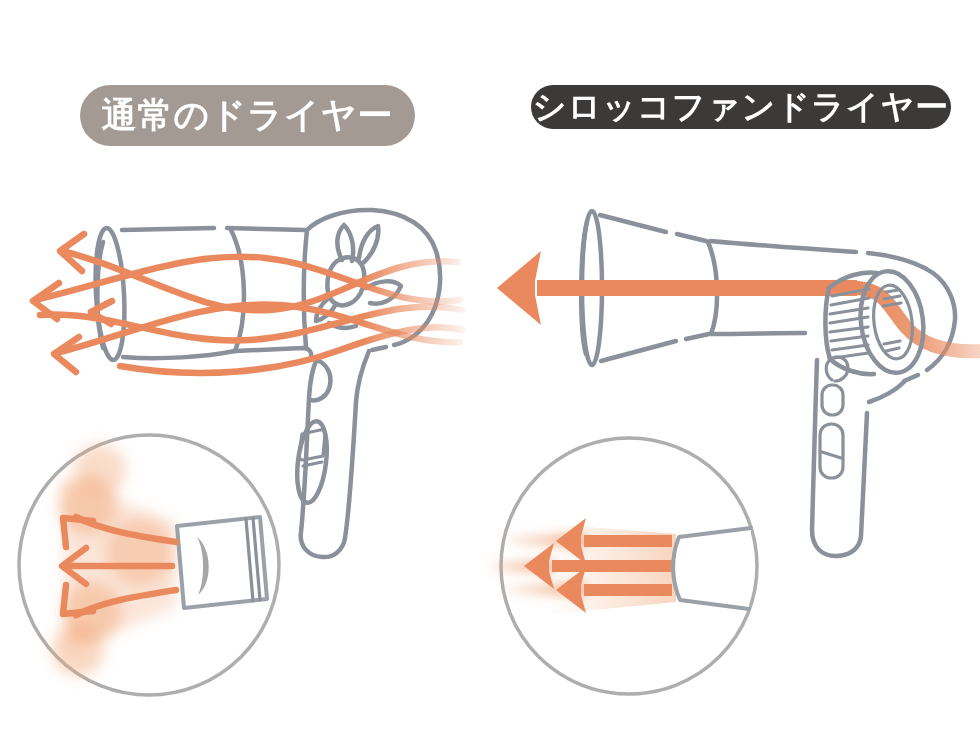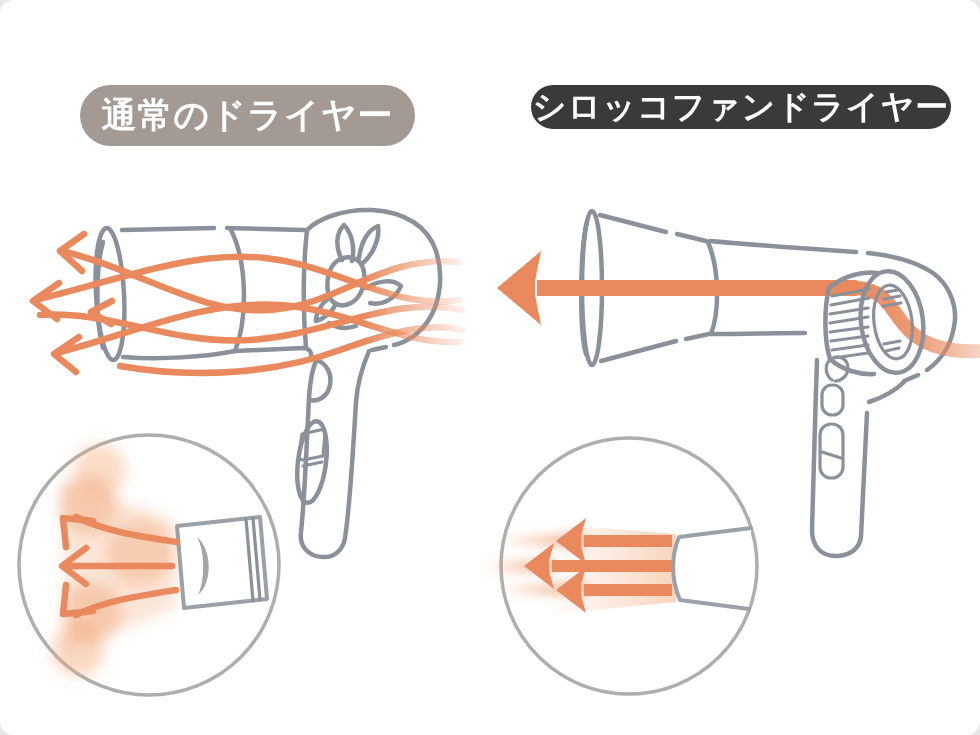--- a/index.html
+++ b/index.html
@@ -9,21 +9,21 @@
     --airflow-orange:#e9895d;
     --line-gray:#8a919b;
     --circle-gray:#aeaeae;
     --nozzle-gray:#9ba1a9;
     --note-text:#1a1a1a;
     --page-bg:#ffffff;
   }
   html,body{margin:0;padding:0;background:#e8e8e8;font-family:"Liberation Sans","DejaVu Sans",sans-serif;}
   .canvas{
     position:relative;width:980px;height:735px;background:var(--page-bg);
-    overflow:hidden;margin:0 auto;border-radius:14px;
+    overflow:hidden;margin:0 auto;
   }
   .artwork{position:absolute;left:0;top:0;width:980px;height:735px;}
   .pill{
     position:absolute;display:flex;align-items:center;justify-content:center;
     border-radius:32px;color:var(--pill-text);font-weight:bold;
     font-size:35px;letter-spacing:1px;white-space:nowrap;
   }
   .pill-left{left:80px;top:85px;width:335px;height:61px;background:var(--left-pill-bg);}
   .pill-right{left:531px;top:85px;width:420px;height:44px;background:var(--right-pill-bg);font-size:33px;}
   .note{

